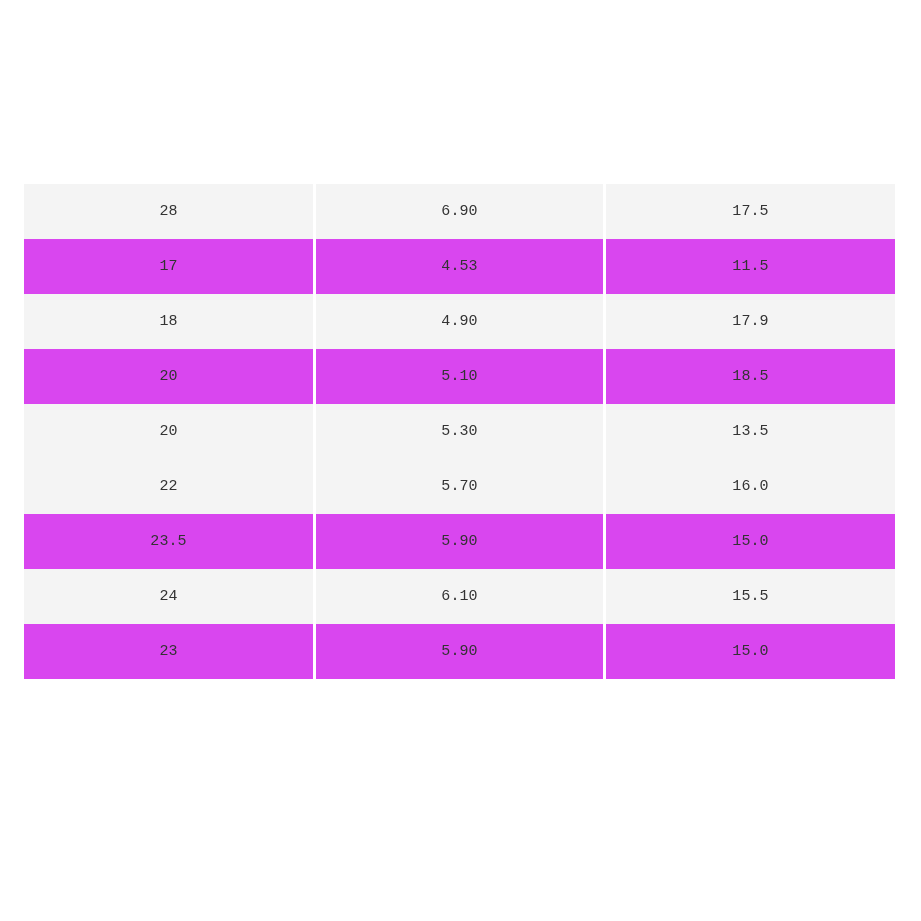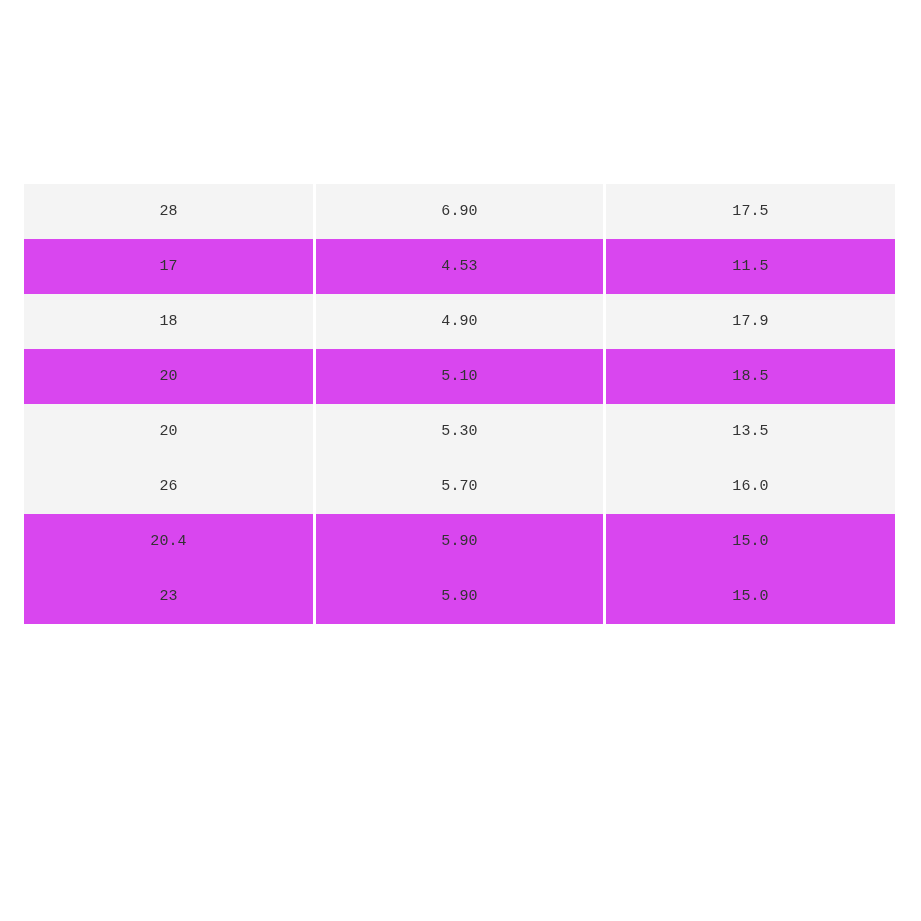--- a/index.html
+++ b/index.html
@@ -81,28 +81,33 @@
         <td>20</td>
         <td>5.10</td>
         <td>18.5</td>
       </tr>
       <tr class="row-shaded">
         <td>20</td>
         <td>5.30</td>
         <td>13.5</td>
       </tr>
       <tr class="row-shaded">
-        <td>26</td>
+        <td>22</td>
         <td>5.70</td>
         <td>16.0</td>
       </tr>
       <tr class="row-plain">
-        <td>20.4</td>
+        <td>23.5</td>
         <td>5.90</td>
         <td>15.0</td>
+      </tr>
+      <tr class="row-shaded">
+        <td>24</td>
+        <td>6.10</td>
+        <td>15.5</td>
       </tr>
       <tr class="row-plain">
         <td>23</td>
         <td>5.90</td>
         <td>15.0</td>
       </tr>
     </tbody>
   </table>
 </div>
 

